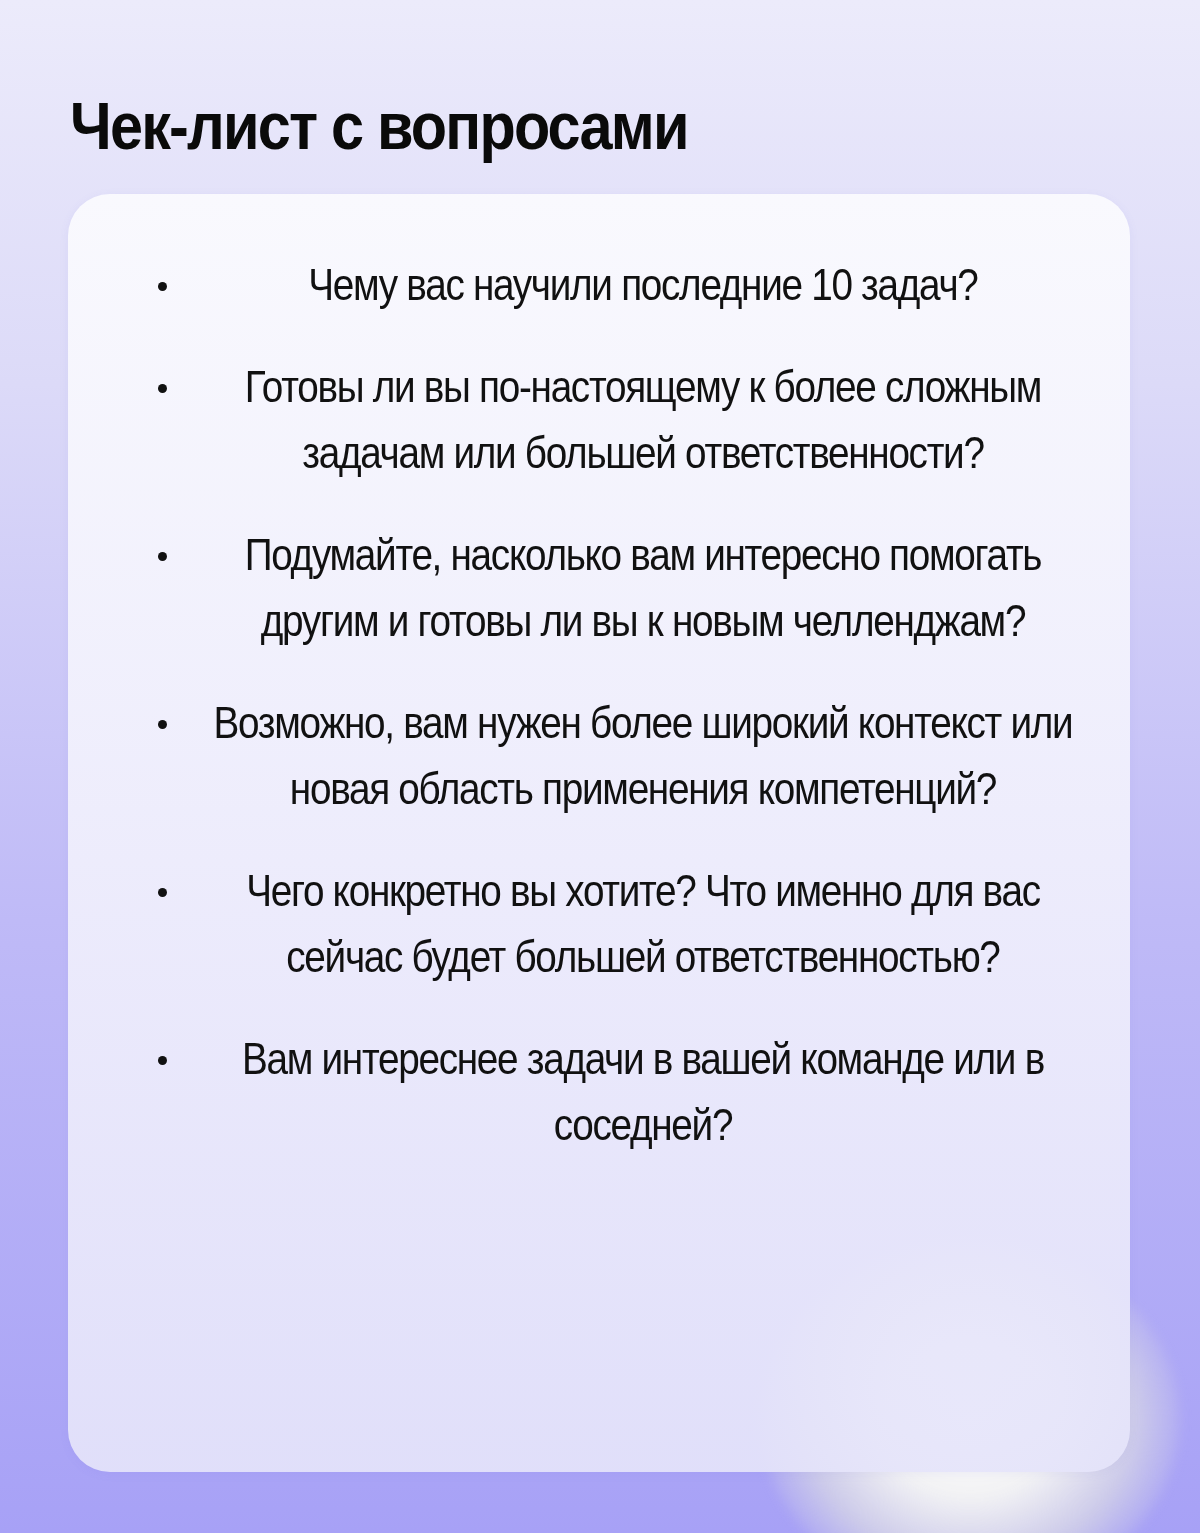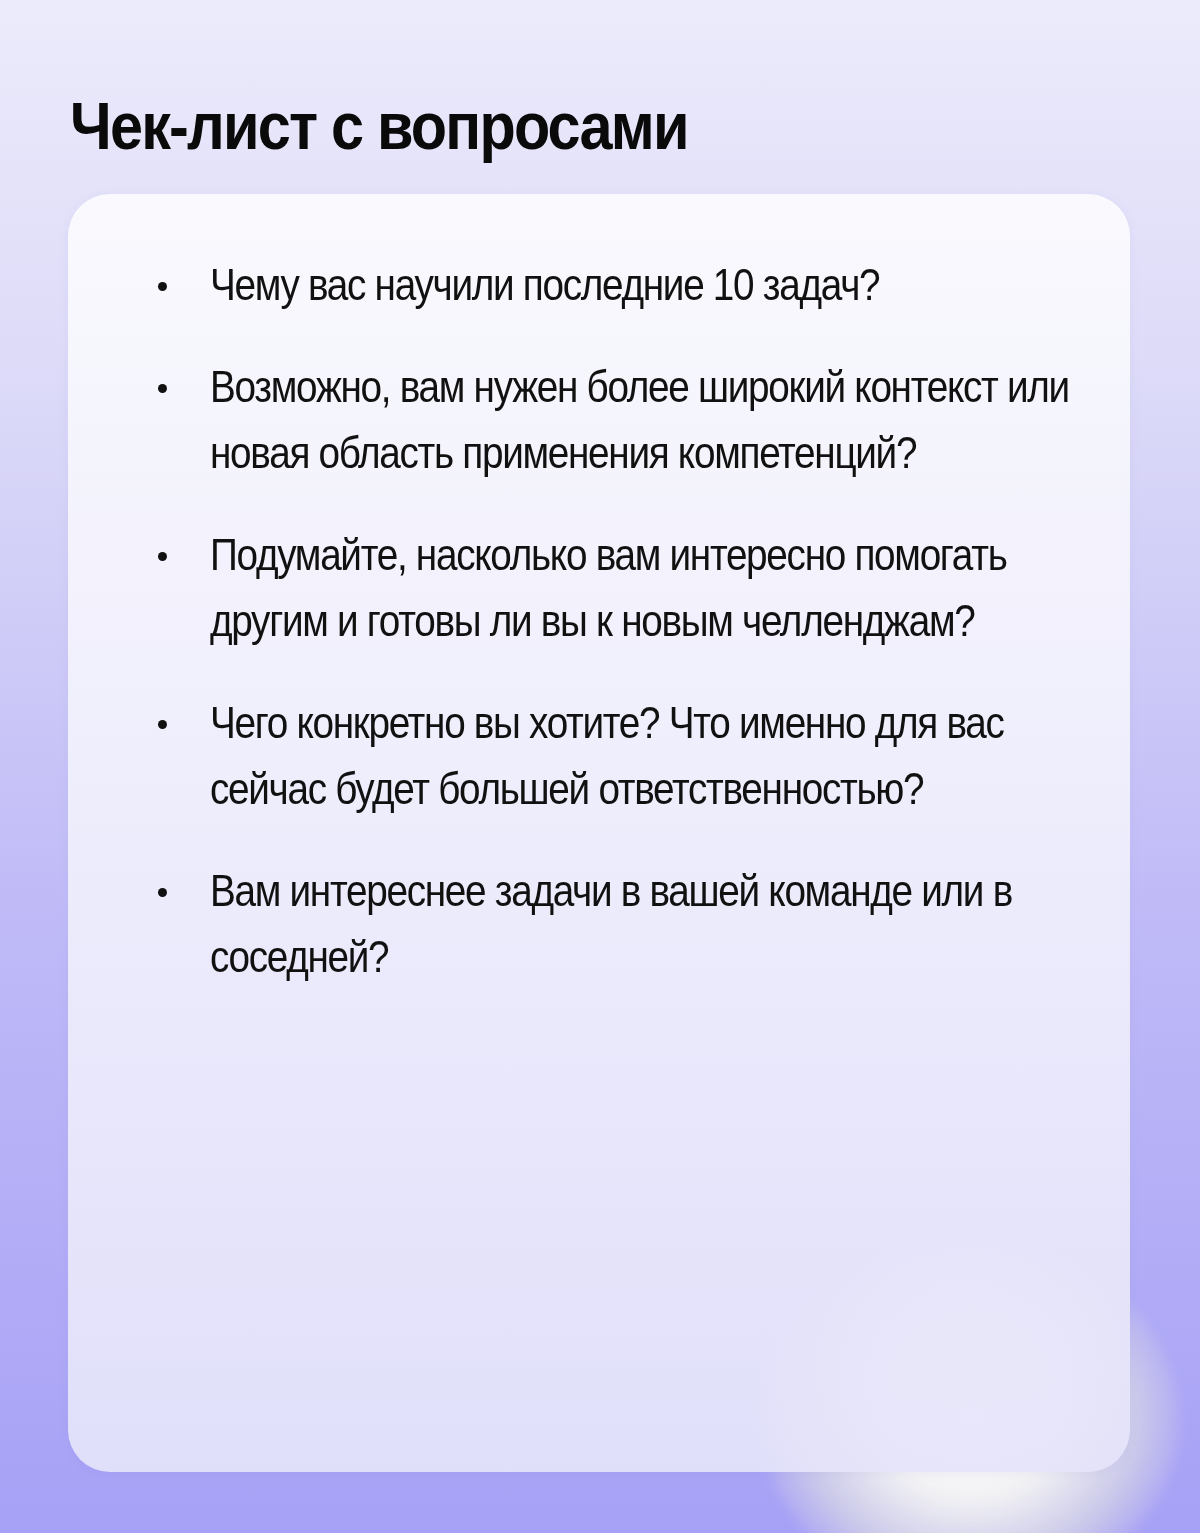--- a/index.html
+++ b/index.html
@@ -17,20 +17,21 @@
     .title {
       position: absolute; left: 70px; top: 88px; margin: 0;
       font-size: 66px; font-weight: bold; color: #0a0a0a;
       letter-spacing: -2px; transform: scaleX(0.9); transform-origin: left center;
     }
     .card {
       position: absolute; left: 68px; top: 194px; width: 1062px; height: 1278px;
       border-radius: 42px;
       background: linear-gradient(180deg, rgba(250,250,254,0.96) 0%, rgba(238,237,252,0.94) 60%, rgba(229,228,250,0.92) 100%);
       box-shadow: 0 2px 10px rgba(120,110,220,0.08);
+      text-align: center;
     }
     ul.list {
       list-style: none; margin: 0; padding: 0;
       position: absolute; left: 90px; top: 58px; width: 920px;
     }
     ul.list li {
       position: relative; padding-left: 52px;
       font-size: 45px; line-height: 66px; color: #111;
       letter-spacing: -1.5px; margin-bottom: 36px;
     }
@@ -48,25 +49,29 @@
 <h1 class="title">Чек-лист с вопросами</h1>
 
 <div class="card">
   <ul class="list">
     <li>
       <span class="bullet"></span>
       <span class="txt">Чему вас научили последние 10 задач?</span>
     </li>
     <li>
       <span class="bullet"></span>
-      <span class="txt">Возможно, вам нужен более широкий контекст или новая область применения компетенций?</span>
+      <span class="txt">Готовы ли вы по-настоящему к более сложным задачам или большей ответственности?</span>
     </li>
     <li>
       <span class="bullet"></span>
       <span class="txt">Подумайте, насколько вам интересно помогать другим и готовы ли вы к новым челленджам?</span>
+    </li>
+    <li>
+      <span class="bullet"></span>
+      <span class="txt">Возможно, вам нужен более широкий контекст или новая область применения компетенций?</span>
     </li>
     <li>
       <span class="bullet"></span>
       <span class="txt">Чего конкретно вы хотите? Что именно для вас сейчас будет большей ответственностью?</span>
     </li>
     <li>
       <span class="bullet"></span>
       <span class="txt">Вам интереснее задачи в вашей команде или в соседней?</span>
     </li>
   </ul>

